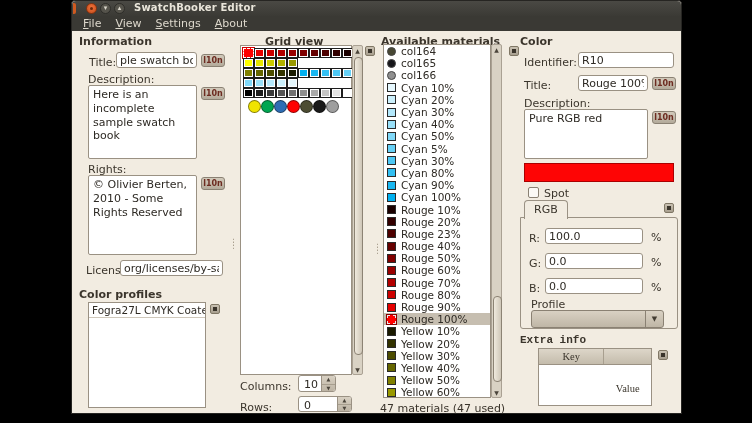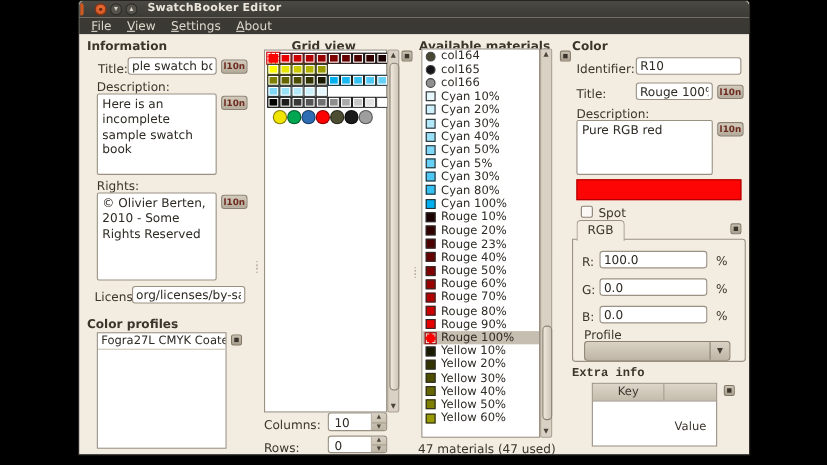--- a/index.html
+++ b/index.html
@@ -73,21 +73,21 @@
   .rgb-row{position:relative;height:25px;}
   .rgb-row .rl{position:absolute;left:8px;top:5px;font-size:11px;}
   .rgb-row input{position:absolute;left:24px;top:1px;width:98px;height:16px;box-sizing:border-box;background:#fff;
                  border:1px solid #9a9183;border-radius:3px;font-family:"DejaVu Sans",sans-serif;font-size:11px;padding:0 3px;color:#2e2a24;}
   .rgb-row .unit{position:absolute;left:130px;top:4px;font-size:11px;}
   .combo{position:absolute;box-sizing:border-box;height:18px;border:1px solid #8a8173;border-radius:3px;
          background:linear-gradient(#d9d1c3,#bfb6a6);}
   .combo .arrow{position:absolute;right:0;top:0;width:17px;height:100%;border-left:1px solid #8a8173;
                 font-size:7px;color:#433d33;text-align:center;line-height:16px;}
   .kv{position:absolute;border:1px solid #9a9183;box-sizing:border-box;background:#fff;}
-  .kv .khead{display:flex;height:15px;background:linear-gradient(#ddd6c9,#c4bcac);border-bottom:1px solid #9a9183;}
+  .kv .khead{display:flex;height:15px;background:linear-gradient(#ddd6c9,#c4bcac);border-bottom:1px solid #9a9183;font-family:Liberation Serif, serif;}
   .kv .khead div{font-size:10.5px;color:#3b352c;text-align:center;line-height:15px;}
   .kv .khead div:first-child{width:58%;border-right:1px solid #a89f8f;}
   .kv .khead div:last-child{width:42%;margin-top:32px;}
   .status{position:absolute;font-size:11px;color:#3b352c;}
 </style>
 </head>
 <body>
 
 <div class="screen">
   <div class="window">
@@ -188,21 +188,21 @@
           <span class="gcircle" style="background: rgb(158, 158, 158);"></span>
         </div>
       </div>
     <div class="sb" style="left:280px;top:44px;height:330px;">
       <div class="ar" style="top:0;">▲</div>
       <div class="thumb" style="top:11px;height:296px;"></div>
       <div class="ar" style="bottom:0;">▼</div>
     </div>
     <div class="icon-btn" style="left:293px;top:45px;"></div>
     <div class="lbl" style="left:168px;top:379px;">Columns:</div>
-    <div class="spin" style="left:226px;top:374px;width:54px;">
+    <div class="spin" style="left:226px;top:374px;width:38px;">
       <input readonly="" value="10" style="">
       <div class="btns">
           <div>▲</div>
           <div>▼</div>
         </div>
     </div>
     <div class="lbl" style="left:168px;top:400px;">Rows:</div>
     <div class="spin" style="left:226px;top:395px;width:54px;height:16px;">
       <input readonly="" value="0" style="">
       <div class="btns">
@@ -250,20 +250,24 @@
           <span class="sw" style="background: rgb(102, 208, 246);"></span>
           <span>Cyan 5%</span>
         </div>
         <div class="mat-row">
           <span class="sw" style="background: rgb(77, 200, 245);"></span>
           <span>Cyan 30%</span>
         </div>
         <div class="mat-row">
           <span class="sw" style="background: rgb(51, 192, 243);"></span>
           <span>Cyan 80%</span>
+        </div>
+        <div class="mat-row">
+          <span class="sw" style="background: rgb(26, 184, 242);"></span>
+          <span>Cyan 90%</span>
         </div>
         <div class="mat-row">
           <span class="sw" style="background: rgb(0, 176, 240);"></span>
           <span>Cyan 100%</span>
         </div>
         <div class="mat-row">
           <span class="sw" style="background: rgb(26, 0, 0);"></span>
           <span>Rouge 10%</span>
         </div>
         <div class="mat-row">

